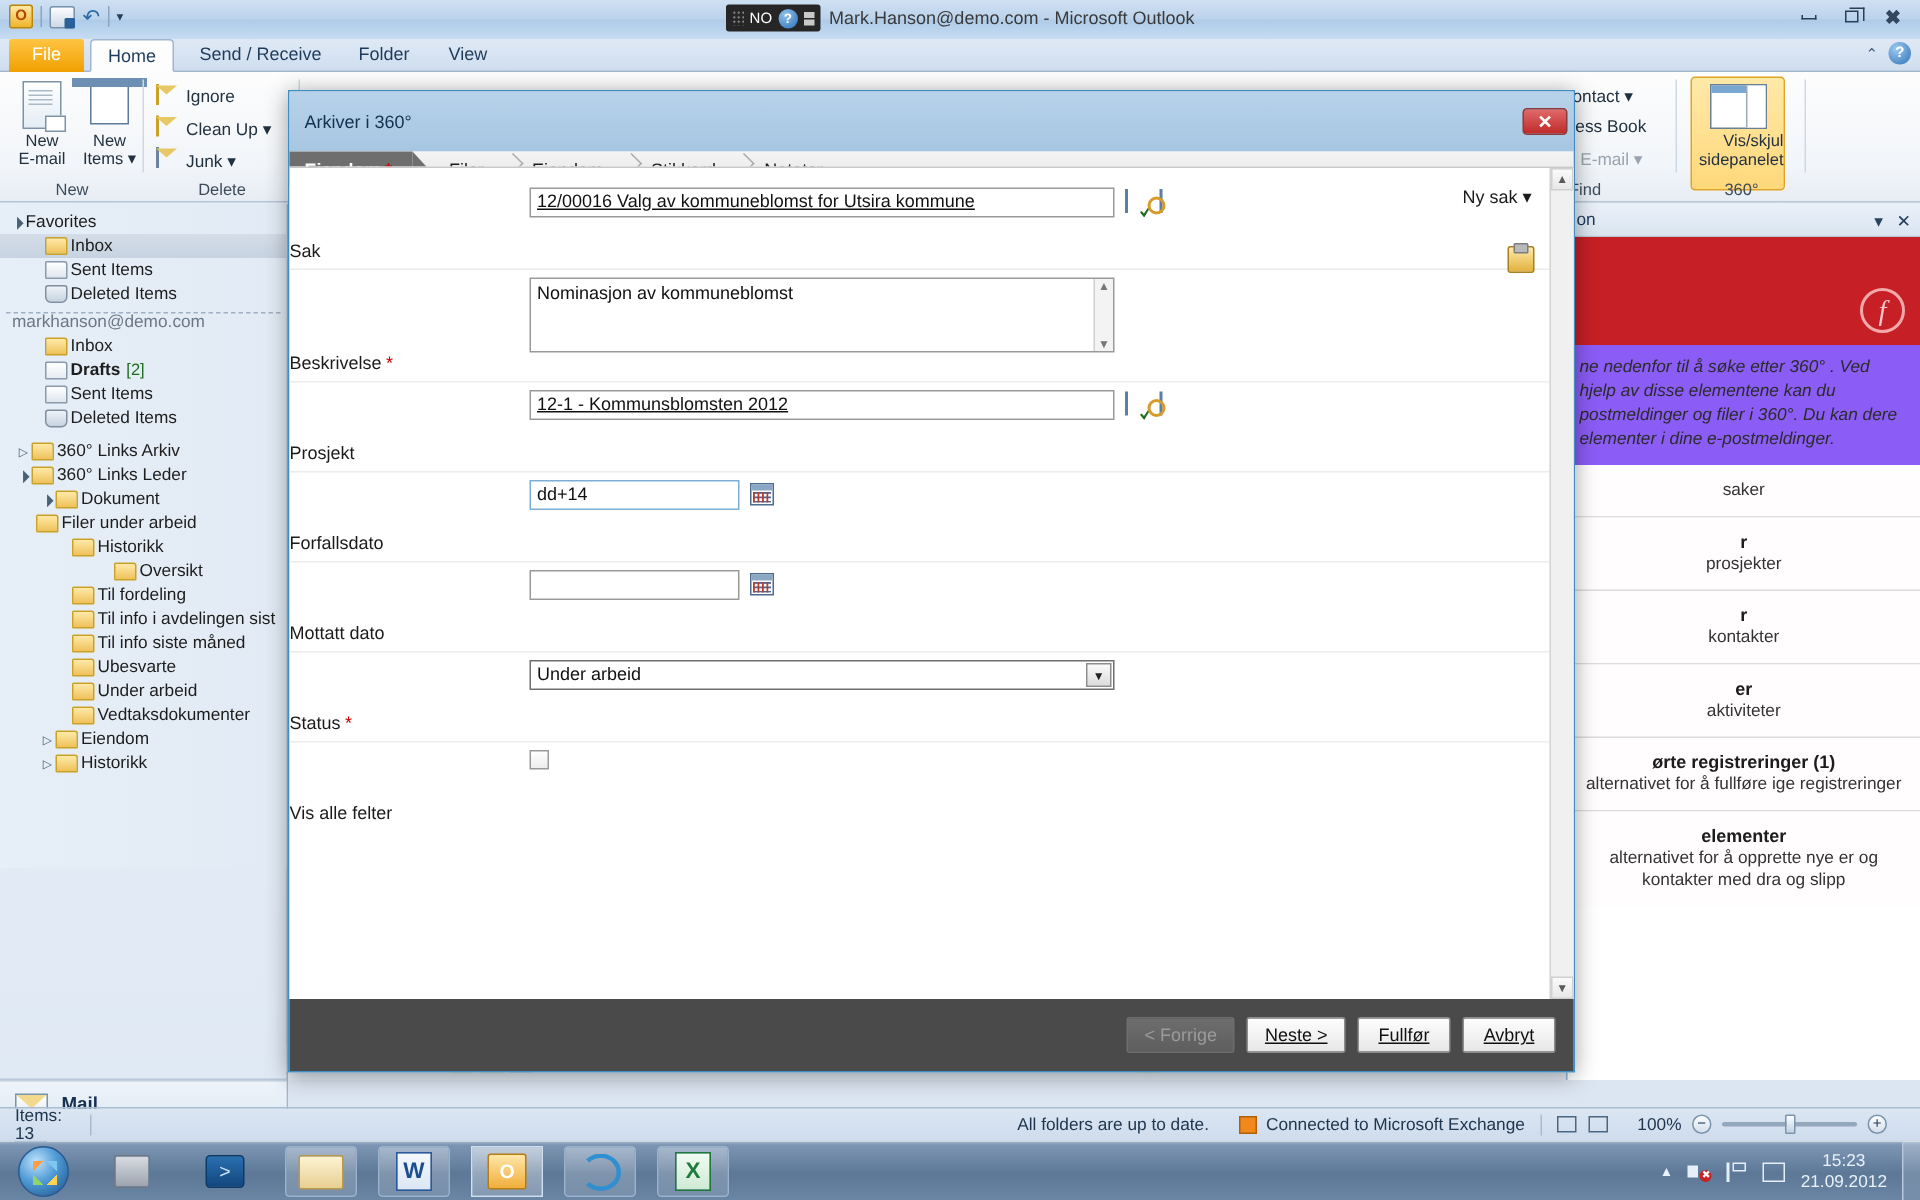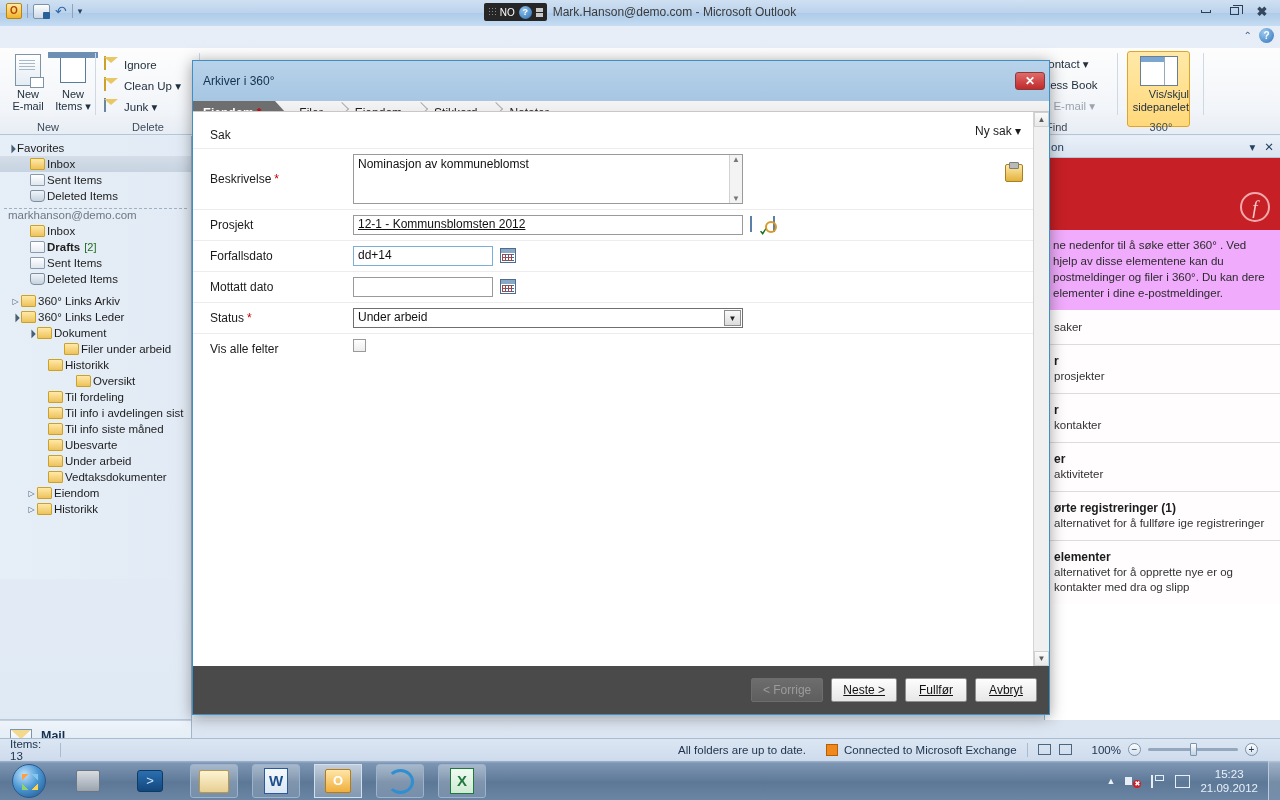--- a/index.html
+++ b/index.html
@@ -181,22 +181,22 @@
   #sidepanel { position:absolute; right:0; top:136px; width:236px; bottom:40px;
      background:#fff; border-left:1px solid #8fb6d8; }
   #sp-title { height:22px; background:linear-gradient(to bottom,#e9f0f8,#dae5f1);
      border-bottom:1px solid #b6c7d8; display:flex; align-items:center;
      padding:0 6px; font-size:11.5px; color:#1d3a5c; }
   #sp-title .sp-actions{margin-left:auto;display:flex;gap:9px;align-items:center;color:#27425f;}
   #sp-red { height:72px; background:#c62026; position:relative; }
   #sp-red .flogo{position:absolute;right:10px;bottom:8px;width:30px;height:30px;border-radius:50%;
      border:2px solid #f3a9ac;color:#f7c9cb;font-size:19px;text-align:center;line-height:28px;
      font-family:"Liberation Serif",serif;font-style:italic;}
-  #sp-help { background:#f0abfc; padding:7px 8px 9px; font-size:11.5px; color:#2b2b2b; line-height:16px; }
-  .sp-sec { padding:9px 9px 9px 9px; border-bottom:1px solid #dcdcdc; background:#fffdfd; }
+  #sp-help { background:#8b5cf6; padding:7px 8px 9px; font-size:11.5px; color:#2b2b2b; line-height:16px;font-style:italic; }
+  .sp-sec { padding:9px 9px 9px 9px; border-bottom:1px solid #dcdcdc; background:#fffdfd;text-align:center; }
   .sp-sec .sp-h { font-weight:bold; font-size:12px; color:#1c1c1c; }
   .sp-sec .sp-b { font-size:11.5px; color:#333; line-height:15px; margin-top:1px;}
 
   
   #statusbar { position:absolute; left:0; bottom:0; width:1280px; height:22px;
     background:linear-gradient(to bottom,#dbe6f2,#cfdced); border-top:1px solid #a9bdd2;
     display:flex; align-items:center; font-size:11.5px; color:#20364f;margin-top:20px; }
   #statusbar .sb { padding:0 10px; height:22px; display:flex; align-items:center; gap:6px; }
   .sb-div { width:1px; height:14px; background:#a8bbcf; }
   .exch-ico{width:12px;height:12px;background:#f0881b;border:1px solid #b45f08;}
@@ -233,21 +233,21 @@
 
   #dlg-body { position:absolute; left:0; top:50px; right:0; bottom:48px; background:#fff;
      border-top:1px solid #c8c8c8; overflow:hidden; }
   #dlg-scroll { position:absolute; right:0; top:0; width:16px; bottom:0;
      background:#f0f0f0; border-left:1px solid #d4d4d4; }
   .scr-arrow{height:15px;display:flex;align-items:center;justify-content:center;font-size:8px;color:#5b5b5b;
     background:linear-gradient(to bottom,#fafafa,#e8e8e8);border:1px solid #d0d0d0;}
   #frow-wrap { position:absolute; left:0; top:0; right:16px; bottom:0; padding-top:8px;}
   .frow { display:flex; align-items:flex-start; min-height:29px;
      border-bottom:1px solid #ececec; padding:5px 0 5px 0; }
-  .flabel { width:160px; flex:0 0 160px; padding-left:17px; font-size:12px; color:#1b1b1b; padding-top:3px;}
+  .flabel { width:160px; flex:0 0 160px; padding-left:0; font-size:12px; color:#1b1b1b; padding-top:3px;margin-top:32px;}
   .fctl { flex:1; display:flex; align-items:flex-start; gap:7px; }
   .tinput { height:20px; border:1px solid #9a9a9a; background:#fff; font-size:12px;
      padding:1px 4px; width:390px; color:#111; }
   .tinput.lnk { text-decoration:underline; }
   .tarea { width:390px; height:50px; border:1px solid #9a9a9a; background:#fff;
      font-size:12px; padding:2px 4px; position:relative; color:#111;}
   .tarea .tsb{position:absolute;right:0;top:0;bottom:0;width:13px;background:#f3f3f3;
      border-left:1px solid #d2d2d2;display:flex;flex-direction:column;justify-content:space-between;}
   .tarea .tsb i{font-size:8px;color:#777;text-align:center;font-style:normal;}
   .dinput { width:140px; height:20px; border:1px solid #7ab0d6; background:#fff;
@@ -352,20 +352,27 @@
           </div>
         <div class="wbtn">
             <span class="res"></span>
           </div>
         <div class="wbtn">
             <span class="clo">✖</span>
           </div>
       </div>
     </div>
 
+    <div id="tabsrow">
+      <div class="tab file" style="left:6px;width:50px;text-align:center;">File</div>
+      <div class="tab active" style="left:60px;">Home</div>
+      <div class="tab" style="left:122px;">Send / Receive</div>
+      <div class="tab" style="left:228px;">Folder</div>
+      <div class="tab" style="left:288px;">View</div>
+    </div>
     <div id="ribbon-right">
       <span class="caret-up">⌃</span>
       <span class="help-q">?</span>
     </div>
 
     <div id="ribbon">
 
       <div class="rgroup" style="left:0;width:96px;">
         <div class="bigbtn" style="left:3px;">
           <div class="ico">
@@ -525,21 +532,21 @@
             </span>
           <span>360° Links Leder</span>
         </div>
         <div class="nvrow" style="padding-left:26px;">
           <span class="tri open"></span>
           <span class="nvicon">
               <span class="folder-ic"></span>
             </span>
           <span>Dokument</span>
         </div>
-        <div class="nvrow" style="padding-left:64px;">
+        <div class="nvrow" style="padding-left:24px;">
           <span class="nvicon">
               <span class="folder-ic"></span>
             </span>
           <span>Filer under arbeid</span>
         </div>
         <div class="nvrow" style="padding-left:48px;">
           <span class="nvicon">
               <span class="folder-ic"></span>
             </span>
           <span>Historikk</span>
@@ -727,20 +734,25 @@
     <div id="dlg-body">
       <div id="dlg-scroll">
         <div class="scr-arrow">▲</div>
         <div style="position:absolute;bottom:0;left:0;right:0;" class="scr-arrow">▼</div>
       </div>
 
       <div id="frow-wrap">
 
         <div class="frow">
           <div class="flabel">Sak</div>
+          <div class="fctl">
+            <div class="tinput lnk">12/00016 Valg av kommuneblomst for Utsira kommune</div>
+            <span class="picker"><span class="pk-list"></span></span>
+            <span class="picker"><span class="pk-mag"></span></span>
+          </div>
         </div>
 
         <div class="frow" style="min-height:54px;">
           <div class="flabel" style="padding-top:18px;">
             <span>Beskrivelse</span><span class="req">*</span>
           </div>
           <div class="fctl">
             <div class="tarea">
               <span>Nominasjon av kommuneblomst</span>
               <span class="tsb">

